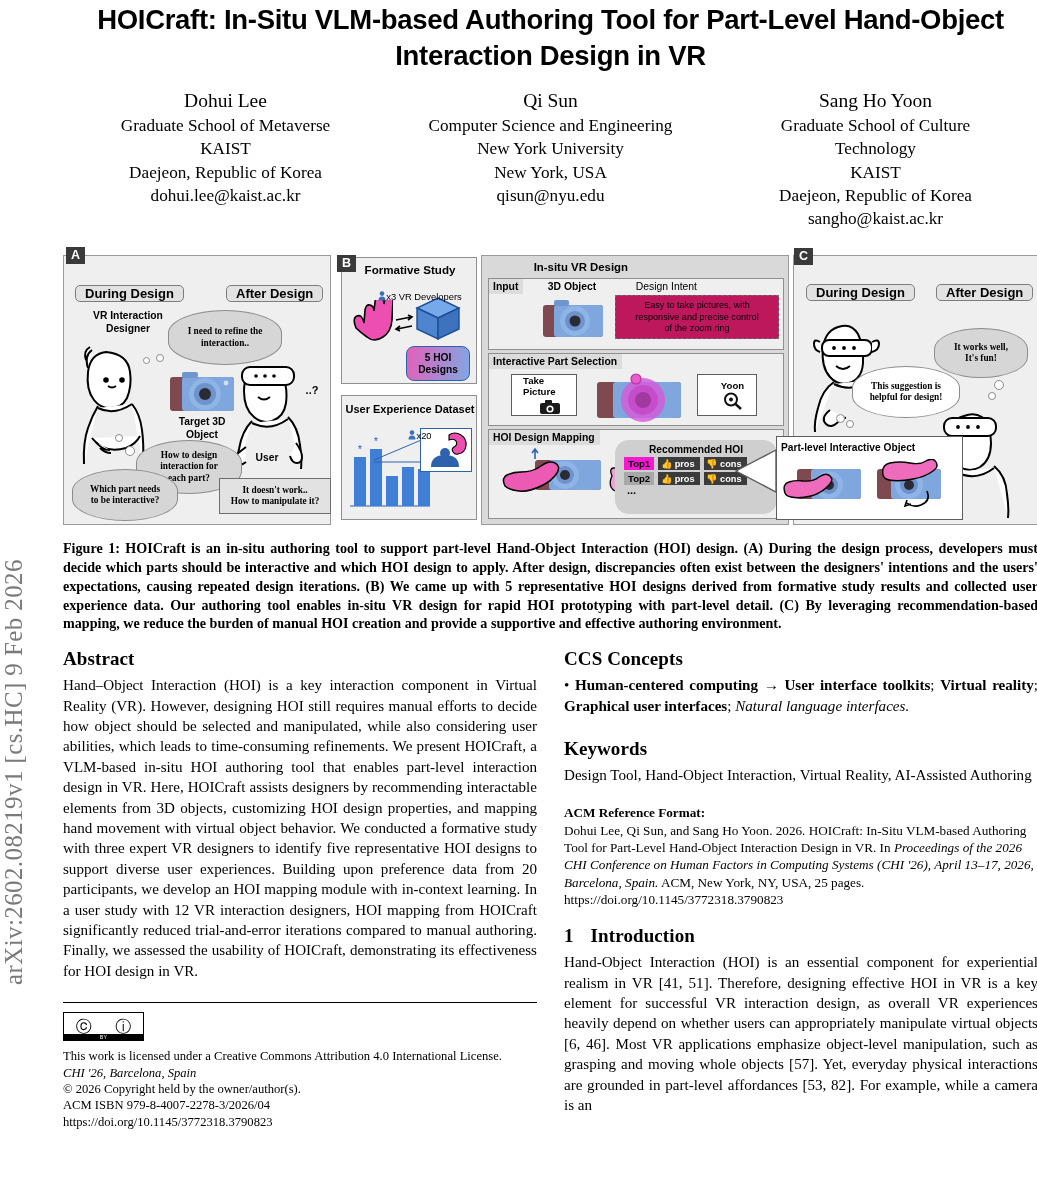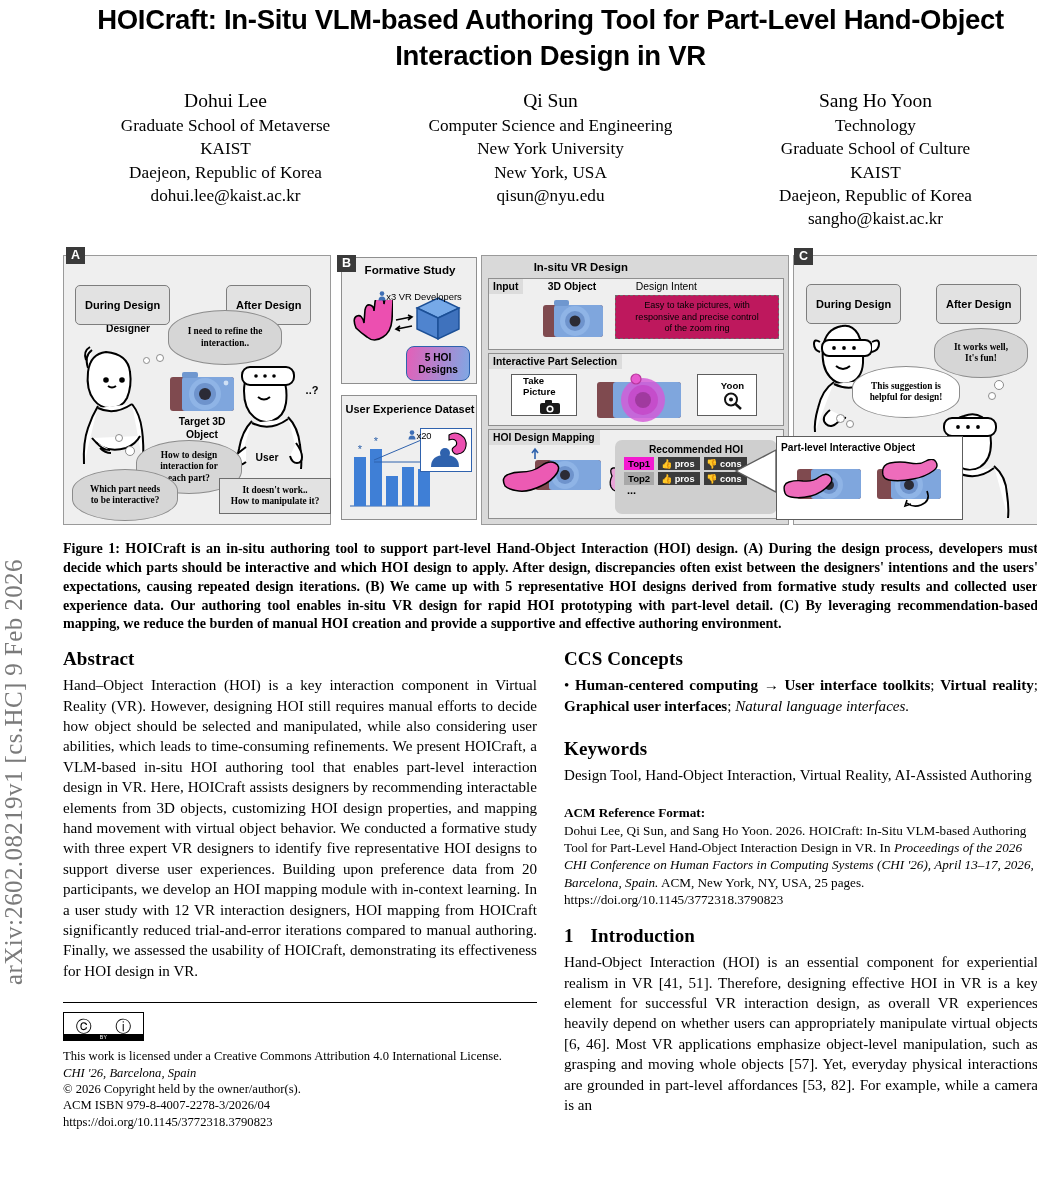--- a/index.html
+++ b/index.html
@@ -94,22 +94,22 @@
     text-align: center;
     z-index: 30;
   }
   .phase-chip {
     position: absolute;
     background: #e2e2e2;
     border: 1.2px solid #7d7d7d;
     border-radius: 5px;
     font-family: "Liberation Sans", "DejaVu Sans", sans-serif;
     font-weight: bold;
-    font-size: 11px;
-    padding: 13px 9px;
+    font-size: 13px;
+    padding: 0 9px;
     white-space: nowrap;
     z-index: 20;
   }
   .fig-label {
     position: absolute;
     font-family: "Liberation Sans", "DejaVu Sans", sans-serif;
     font-weight: bold;
     font-size: 10.3px;
     line-height: 12.5px;
     text-align: center;
@@ -208,21 +208,21 @@
     z-index: 24;
     display: flex;
     flex-direction: column;
     align-items: center;
     justify-content: center;
     padding-left: 11px;
   }
   .rec-panel {
     position: absolute;
     background: #cfcfcf;
-    border-radius: 7px;
+    border-radius: 14px;
     z-index: 20;
   }
   .rec-title {
     font-family: "Liberation Sans", "DejaVu Sans", sans-serif;
     font-weight: bold;
     font-size: 10.2px;
     text-align: center;
     padding-top: 4px;
   }
   .rec-row {
@@ -385,22 +385,22 @@
     </div>
     <div class="author-col">
       <div class="author-name">Qi Sun</div>
       <div>Computer Science and Engineering</div>
       <div>New York University</div>
       <div>New York, USA</div>
       <div>qisun@nyu.edu</div>
     </div>
     <div class="author-col">
       <div class="author-name">Sang Ho Yoon</div>
+      <div>Graduate School of Culture</div>
       <div>Technology</div>
-      <div>Graduate School of Culture</div>
       <div>KAIST</div>
       <div>Daejeon, Republic of Korea</div>
       <div>sangho@kaist.ac.kr</div>
     </div>
   </div>
 
   <div id="figure">
 
     <div class="fig-panel" style="left:0px; top:8px; width:268px; height:270px;">
 

